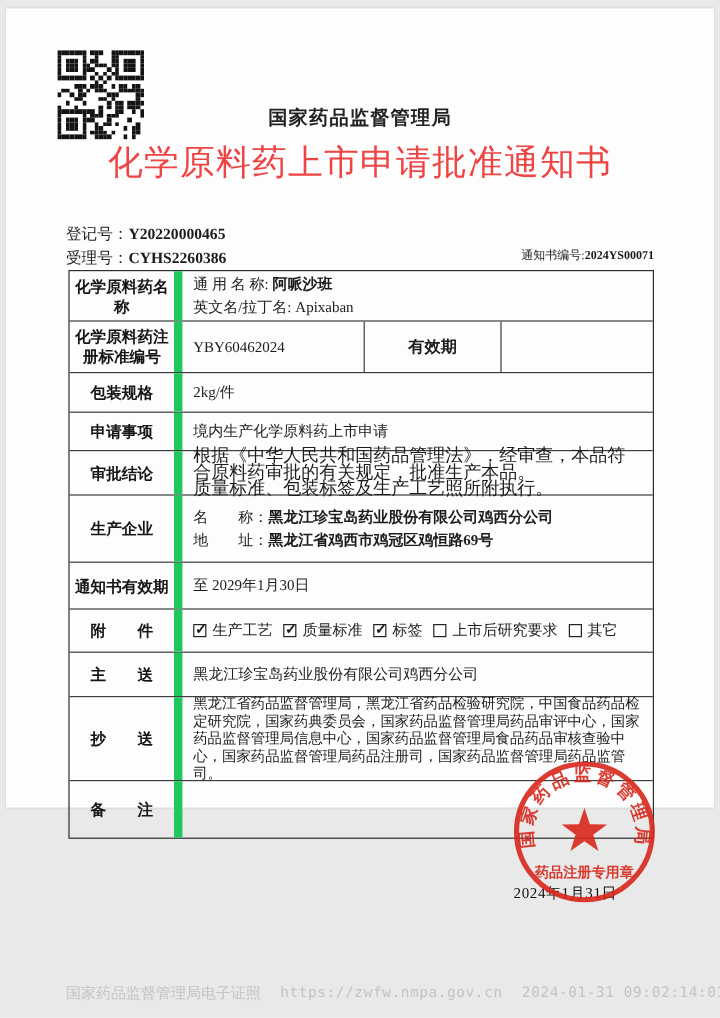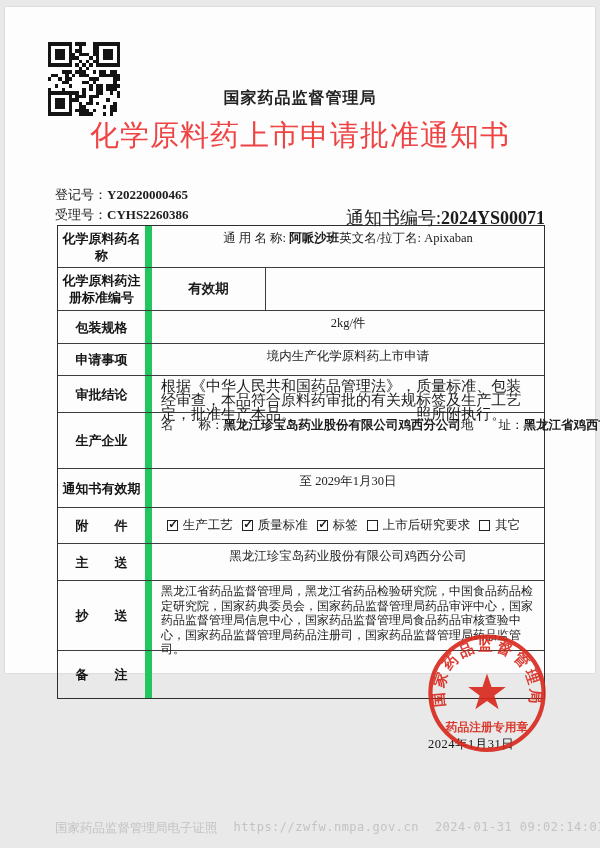--- a/index.html
+++ b/index.html
@@ -30,37 +30,37 @@
     font-weight:bold; font-size:16px; color:#222; letter-spacing:1px;
   }
   .doc-title {
     position:absolute; left:0; top:109px; width:100%;
     text-align:center; font-size:29px; color:#ef4444; letter-spacing:1px;
     font-weight:500;
   }
   
   .meta-reg { position:absolute; left:50px; top:179px; font-size:13px; }
   .meta-acc { position:absolute; left:50px; top:199px; font-size:13px; }
-  .meta-notice { position:absolute; right:50px; top:199px; font-size:18px; }
+  .meta-notice { position:absolute; right:50px; top:199px; font-size:10px; }
   .meta-val { font-weight:bold; }
   
   .doc-table {
     position:absolute; left:52px; top:218px; width:488px;
     border:1.5px solid #2e2e2e;
     background:transparent;
   }
   .trow { display:flex; border-bottom:1px solid #3d3d3d; }
   .trow:last-child { border-bottom:none; }
   .th {
     width:94px; flex:0 0 94px; border-right:7px solid #22c55e;
     display:flex; align-items:center; justify-content:center;
     font-weight:bold; font-size:13px; text-align:center; line-height:17px;
     padding:2px 1px; color:#161616;
   }
-  .td { flex:1; font-size:12.5px; padding:3px 9px; display:flex; flex-direction:row; justify-content:center;font-family:Liberation Serif, serif; }
+  .td { flex:1; font-size:12.5px; padding:3px 9px; display:flex; flex-direction:column; justify-content:center;font-family:Liberation Serif, serif; }
   .td .ln { line-height:19px; white-space:nowrap; }
   .cell-mid {
     flex:0 0 152px; border-right:1px solid #3d3d3d;
     display:flex; align-items:center; padding:0 9px; font-size:12.5px;
   }
   .cell-head {
     flex:0 0 114px; border-right:1px solid #3d3d3d;
     display:flex; align-items:center; justify-content:center;
     font-weight:bold; font-size:13.5px;
   }
@@ -554,20 +554,21 @@
     <div class="trow" style="height:42px">
       <div class="th">化学原料药名称</div>
       <div class="td">
         <div class="ln"><span>通 用 名 称:</span> <span class="bold">阿哌沙班</span></div>
         <div class="ln"><span>英文名/拉丁名:</span> <span>Apixaban</span></div>
       </div>
     </div>
 
     <div class="trow" style="height:43px">
       <div class="th">化学原料药注册标准编号</div>
+      <div class="cell-mid">YBY60462024</div>
       <div class="cell-head">有效期</div>
     </div>
 
     <div class="trow" style="height:33px">
       <div class="th">包装规格</div>
       <div class="td">
           <div class="ln">2kg/件</div>
         </div>
     </div>
 

